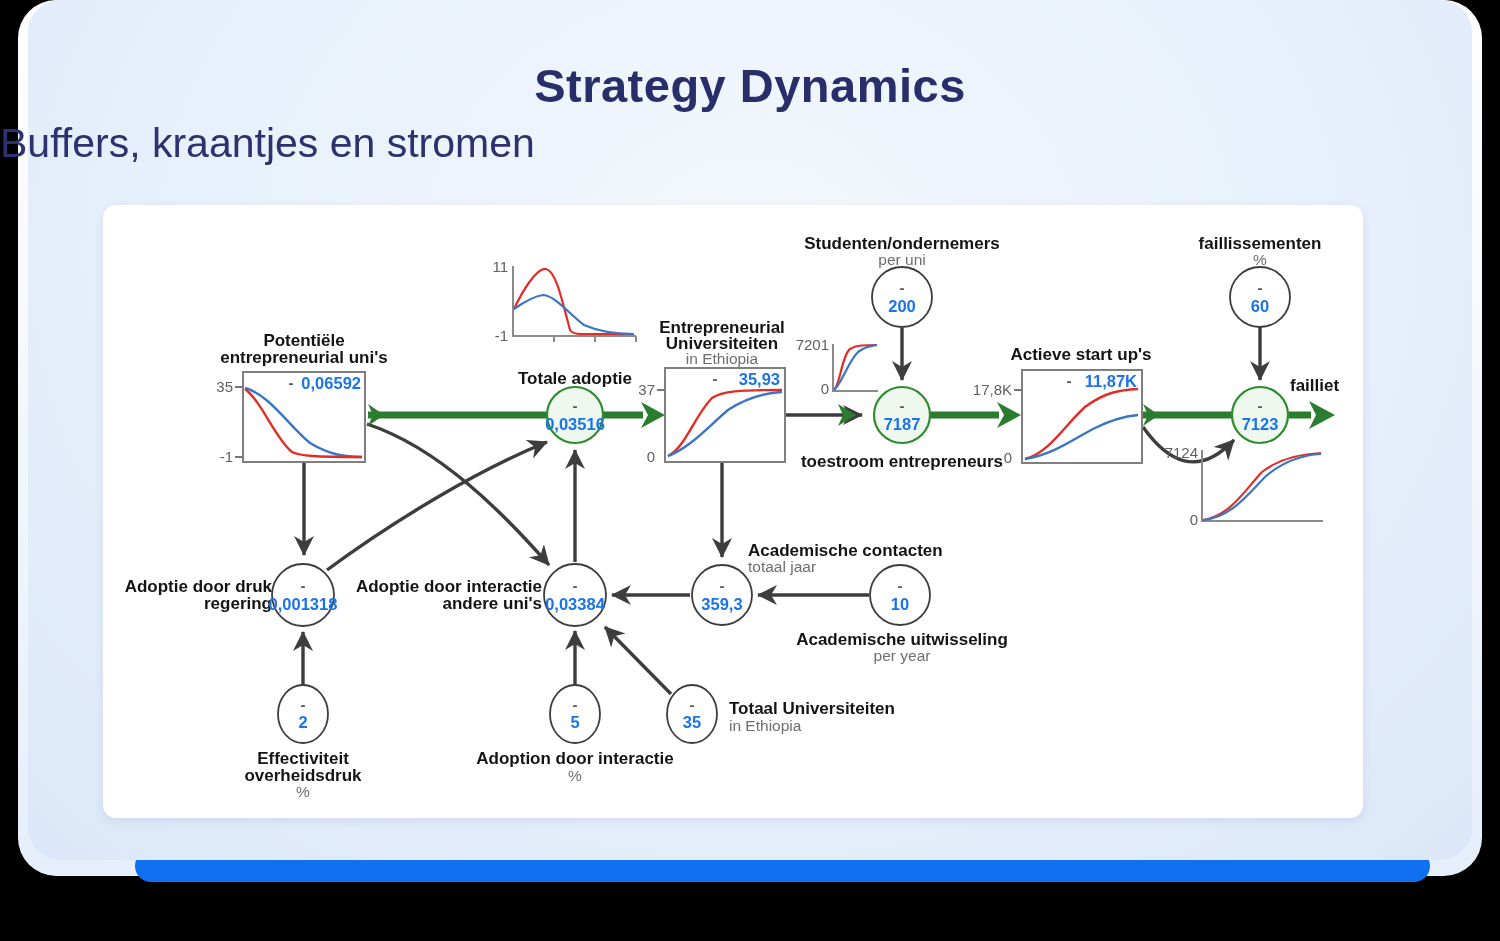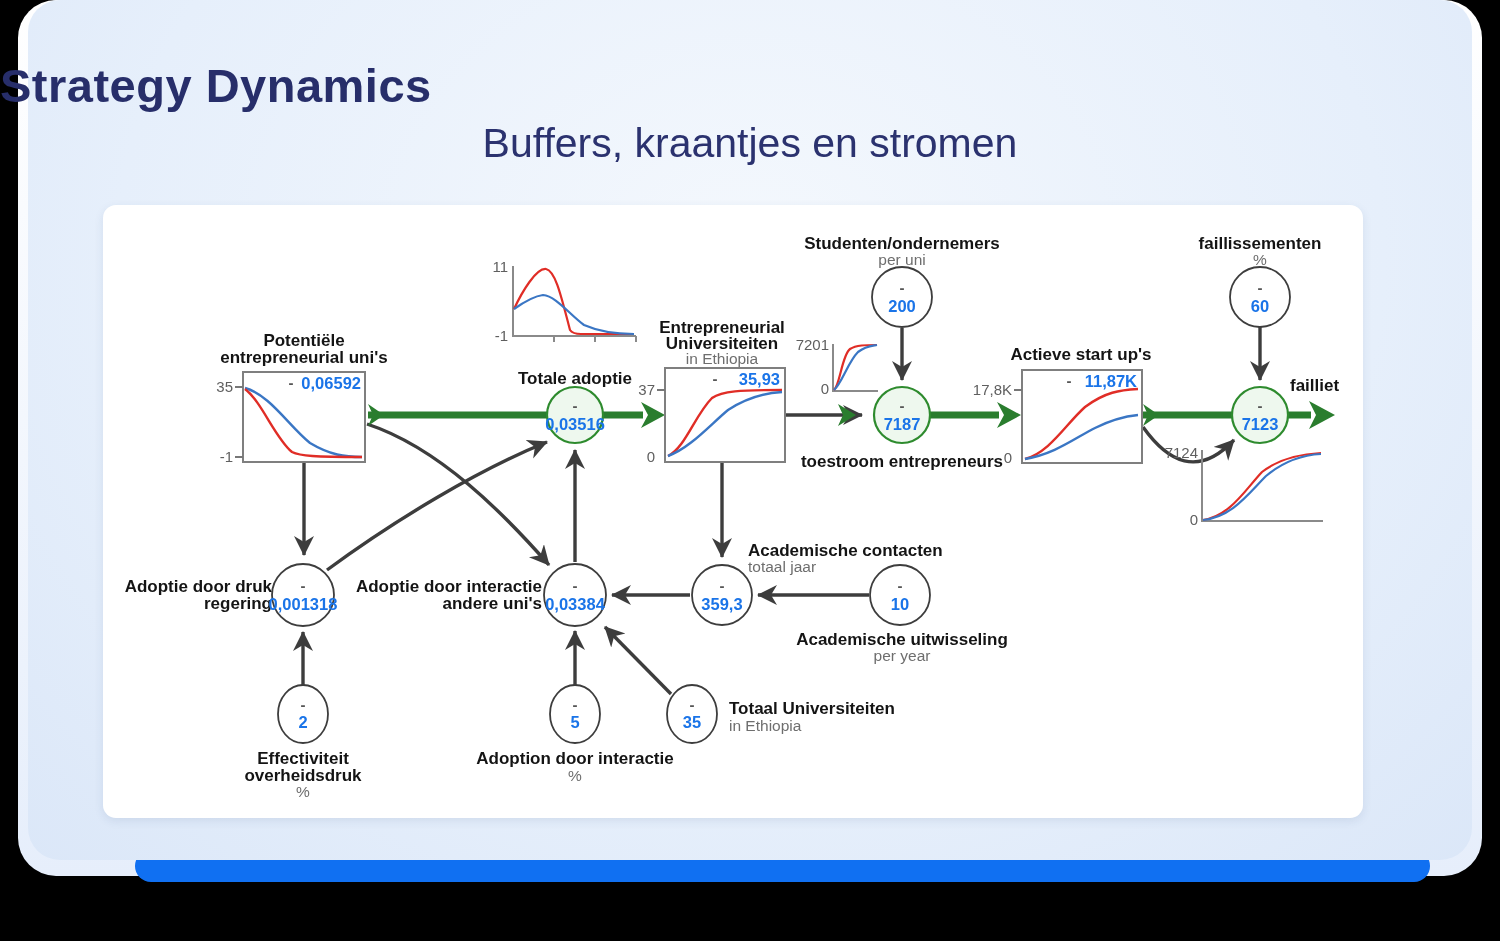--- a/index.html
+++ b/index.html
@@ -3,23 +3,23 @@
 <meta charset="utf-8">
 <style>
   html,body{margin:0;padding:0;background:#000;width:1500px;height:941px;overflow:hidden;
     font-family:"Liberation Sans",sans-serif;}
   .abs{position:absolute;}
   #backdrop-card{left:18px;top:0;width:1464px;height:876px;border-radius:38px;
     background:linear-gradient(#ffffff,#e6eefb);}
   #blue-bar{left:135px;top:850px;width:1295px;height:32px;border-radius:16px;background:#1070f2;}
   #slide-panel{left:28px;top:0;width:1444px;height:860px;border-radius:32px;
     background:radial-gradient(ellipse at 50% 30%, #f4f8fd 0%, #e6effb 62%, #dbe7f8 100%);}
-  #page-title{left:0;top:58px;width:1500px;font-size:47px;font-weight:bold;
+  #page-title{left:0;top:58px;width:1500px;text-align:center;font-size:47px;font-weight:bold;
     color:#272e6a;letter-spacing:.5px;}
-  #page-subtitle{left:0;top:120px;width:1500px;text-align:center;font-size:41px;font-weight:400;
+  #page-subtitle{left:0;top:120px;width:1500px;font-size:41px;font-weight:400;
     color:#2b326f;}
   #diagram-card{left:103px;top:205px;width:1260px;height:613px;background:#fff;border-radius:13px;
     box-shadow:0 3px 10px rgba(40,70,120,.10);}
   svg#diagram{left:0;top:0;}
   text{font-family:"Liberation Sans",sans-serif;}
   .lbl{font-size:17px;font-weight:bold;fill:#141414;}
   .sub{font-size:15.5px;fill:#6e6e6e;}
   .val{font-size:16.5px;font-weight:bold;fill:#1a74e8;}
   .minus{font-size:15px;font-weight:bold;fill:#555;}
   .axis{font-size:15px;fill:#5f5f5f;}

